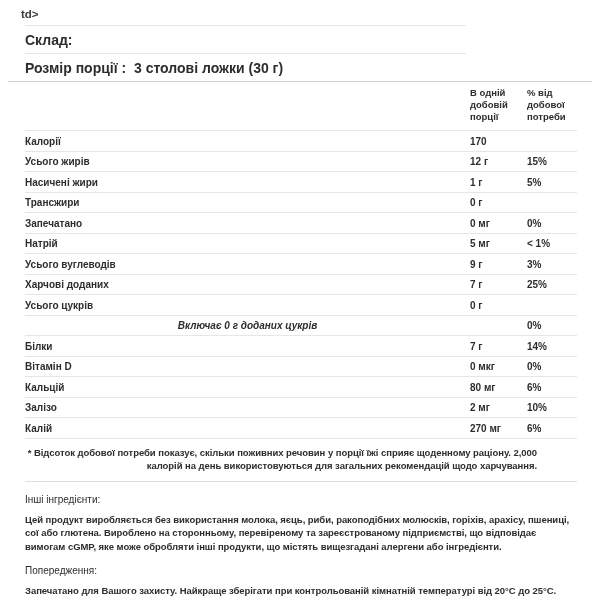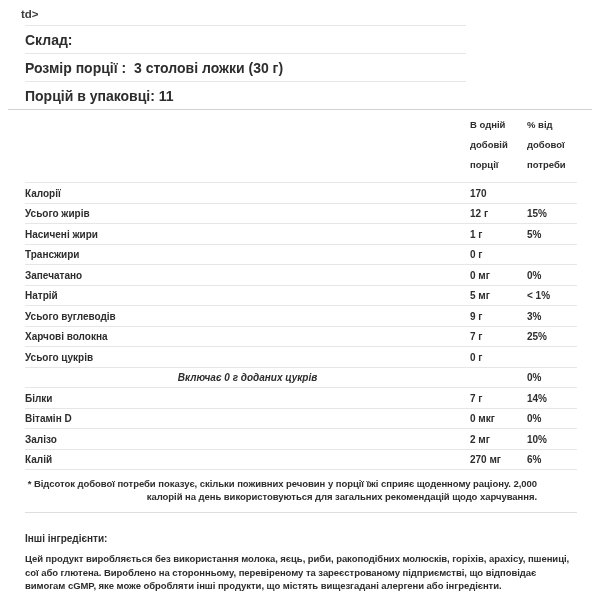--- a/index.html
+++ b/index.html
@@ -32,21 +32,21 @@
   table.facts {
     border-collapse: collapse; table-layout: fixed;
     width: 552px;
     font-size: 10px; font-weight: 700; color: #2d2d2d;
   }
   table.facts col.c1 { width: 445px; }
   table.facts col.c2 { width: 57px; }
   table.facts col.c3 { width: 50px; }
   table.facts th {
     text-align: left; vertical-align: top;
-    font-size: 9.5px; font-weight: 700; line-height: 20px;
+    font-size: 9.5px; font-weight: 700; line-height: 12px;
     padding: 5px 8px 7px 0;
     border-bottom: 1px solid #e6e6e6;
   }
   table.facts td {
     padding: 4.5px 0 4px;
     border-bottom: 1px solid #e6e6e6;
     line-height: 11px;
     vertical-align: middle;
   }
   tr.italic td.name-cell { font-style: italic; text-align: center; }
@@ -58,40 +58,39 @@
     box-sizing: border-box;
   }
   .footnote-text {
     max-width: 512px;
     font-size: 9.5px; font-weight: 700; line-height: 13px;
     letter-spacing: -0.05px;
     text-align: right;
   }
 
   .section-heading {
-    margin-top: 20px;
-    font-size: 10px; font-weight: 700;
+    margin-top: 12px;
+    font-size: 10px; font-weight: 400;
   }
   .section-body {
     margin: 8px 0 0;
     max-width: 556px;
     font-size: 9.5px; font-weight: 700; line-height: 13.5px;
     letter-spacing: -0.05px;
   }
 </style>
 </head>
 <body>
 
 <div class="page">
 
   <div class="stray">td&gt;</div>
 
   <div class="info-row">Склад:</div>
   <div class="info-row">Розмір порції :  3 столові ложки (30 г)</div>
-  <div class="info-row">Порцій в упаковці: 11</div>
 
   <div class="major-divider"></div>
 
   <table class="facts">
     <colgroup>
         <col class="c1">
         <col class="c2">
         <col class="c3">
       </colgroup>
     <thead>
@@ -131,21 +130,21 @@
         <td class="name-cell">Натрій</td>
         <td>5 мг</td>
         <td>&lt; 1%</td>
       </tr>
       <tr>
         <td class="name-cell">Усього вуглеводів</td>
         <td>9 г</td>
         <td>3%</td>
       </tr>
       <tr>
-        <td class="name-cell">Харчові волокна</td>
+        <td class="name-cell">Харчові доданих</td>
         <td>7 г</td>
         <td>25%</td>
       </tr>
       <tr>
         <td class="name-cell">Усього цукрів</td>
         <td>0 г</td>
         <td></td>
       </tr>
       <tr class="italic">
         <td class="name-cell">Включає 0 г доданих цукрів</td>
@@ -154,20 +153,25 @@
       </tr>
       <tr>
         <td class="name-cell">Білки</td>
         <td>7 г</td>
         <td>14%</td>
       </tr>
       <tr>
         <td class="name-cell">Вітамін D</td>
         <td>0 мкг</td>
         <td>0%</td>
+      </tr>
+      <tr>
+        <td class="name-cell">Кальцій</td>
+        <td>80 мг</td>
+        <td>6%</td>
       </tr>
       <tr>
         <td class="name-cell">Залізо</td>
         <td>2 мг</td>
         <td>10%</td>
       </tr>
       <tr>
         <td class="name-cell">Калій</td>
         <td>270 мг</td>
         <td>6%</td>

